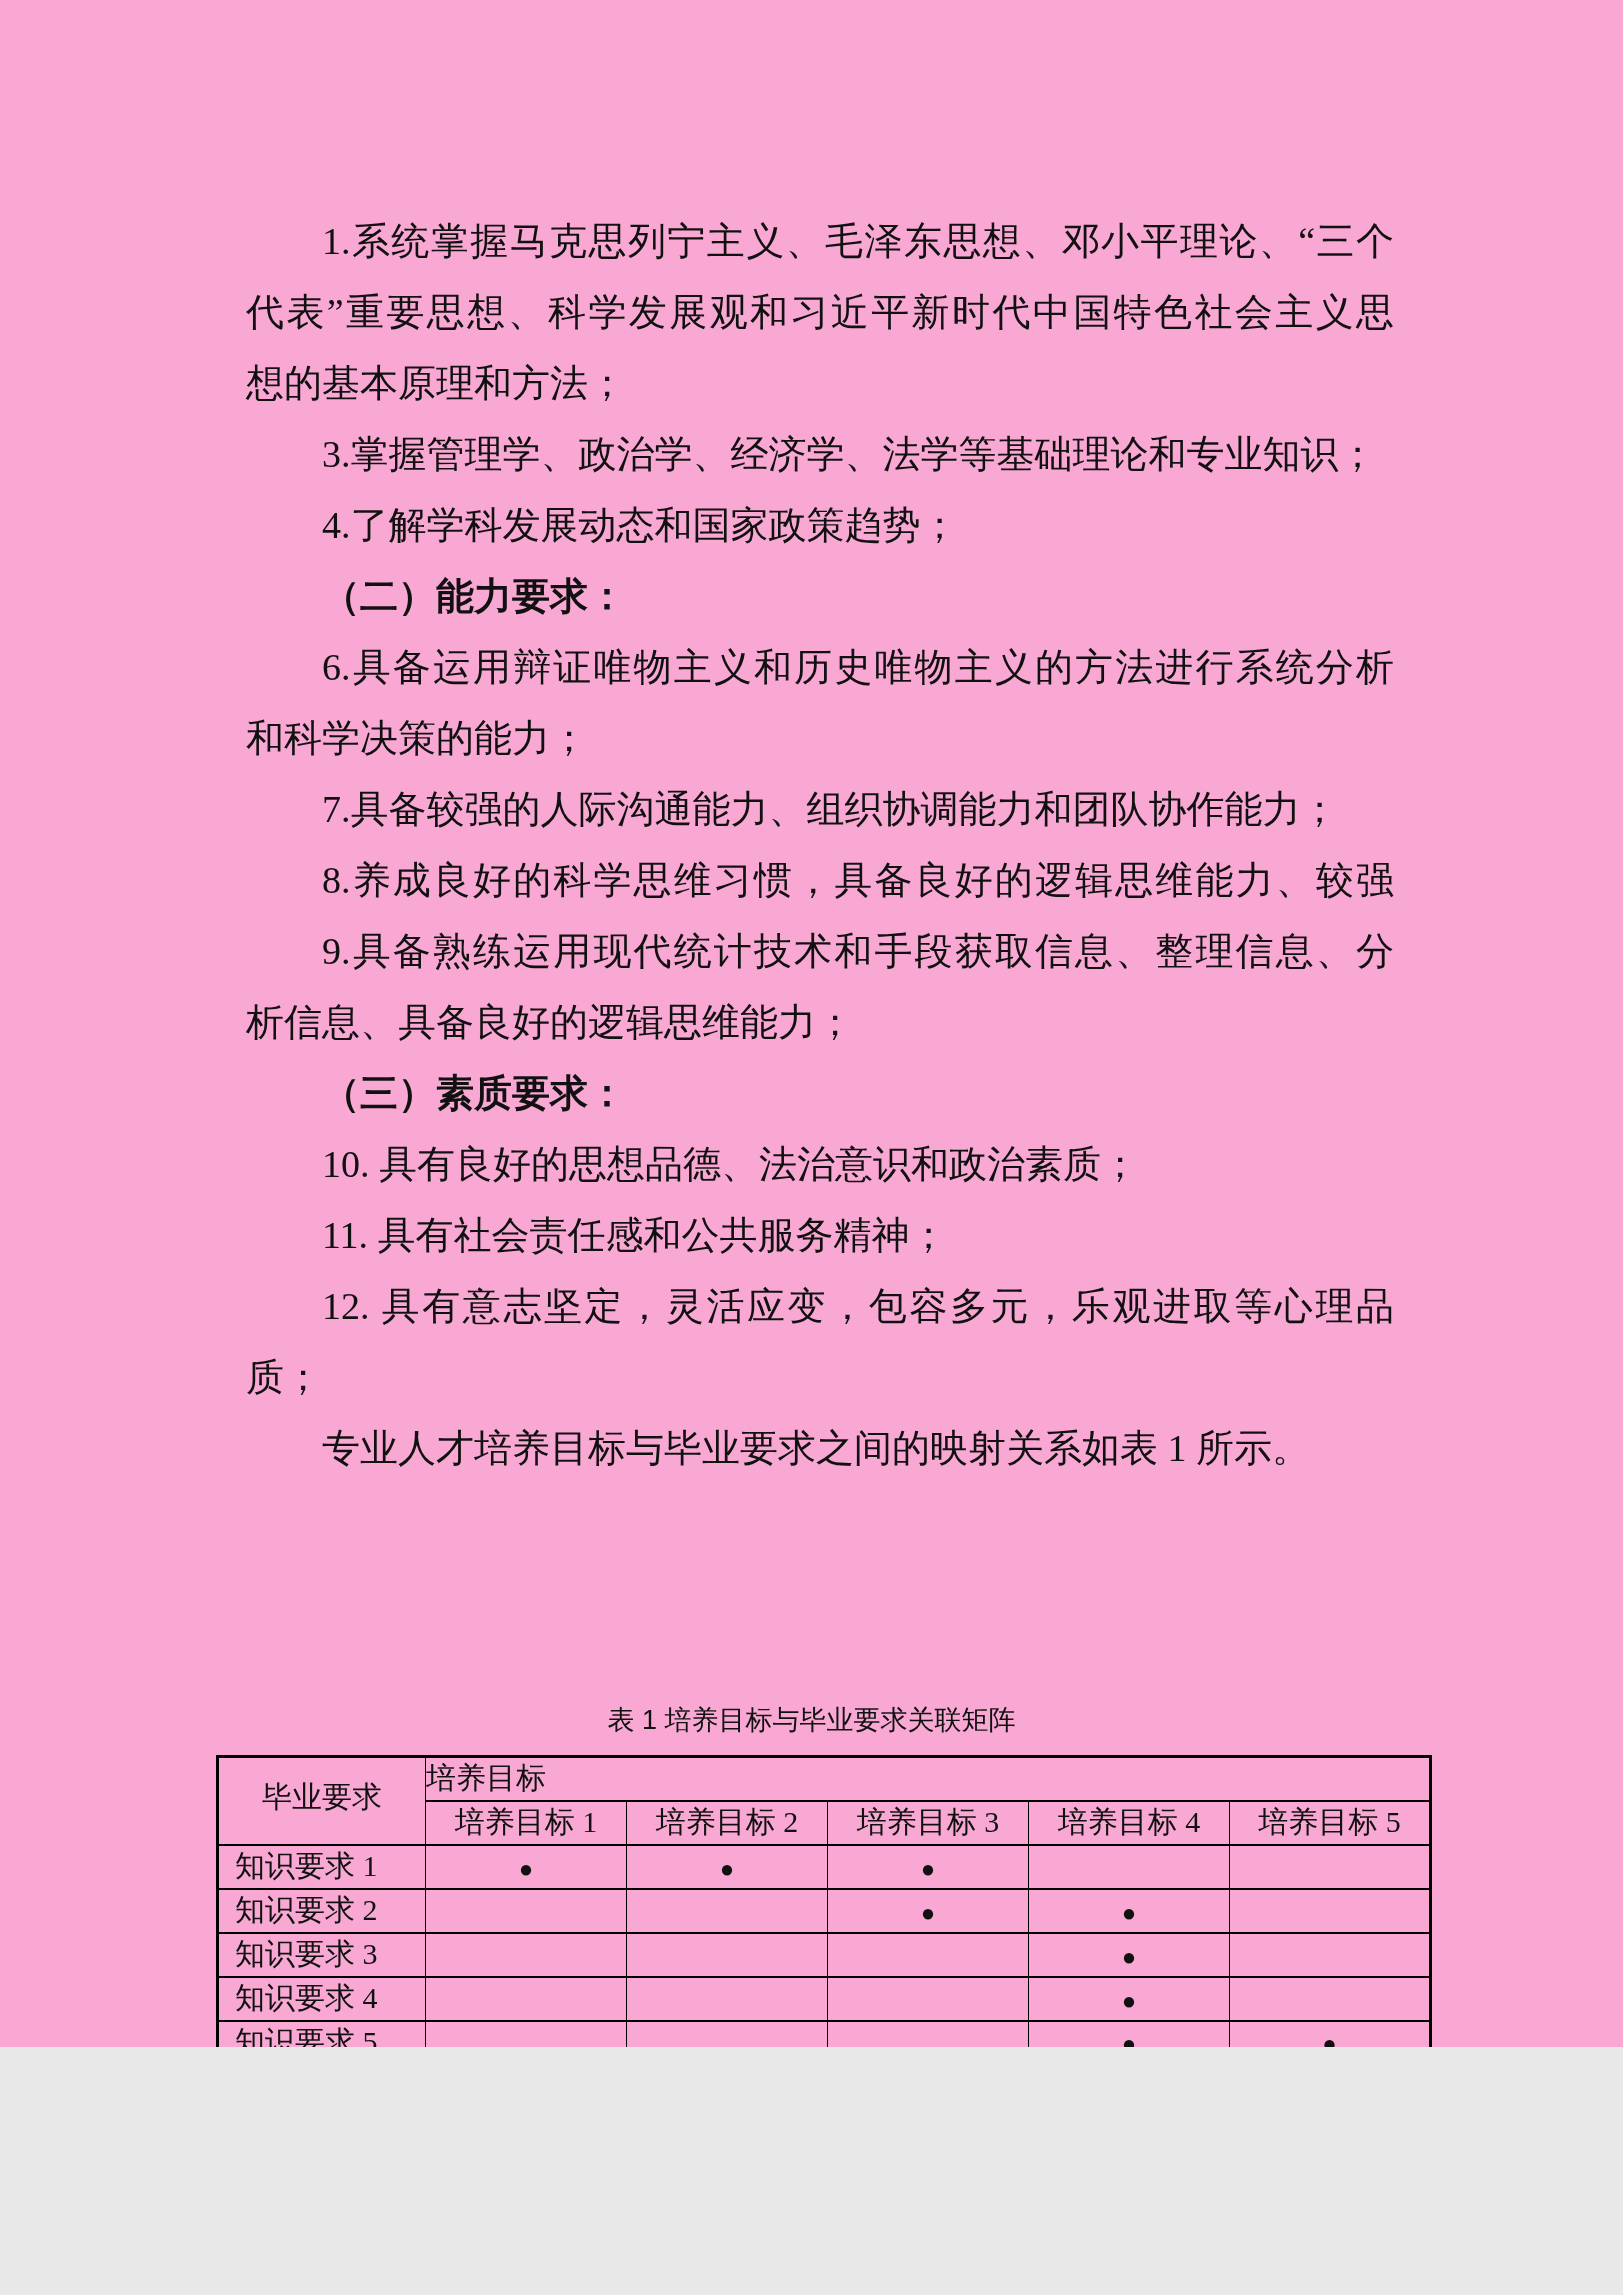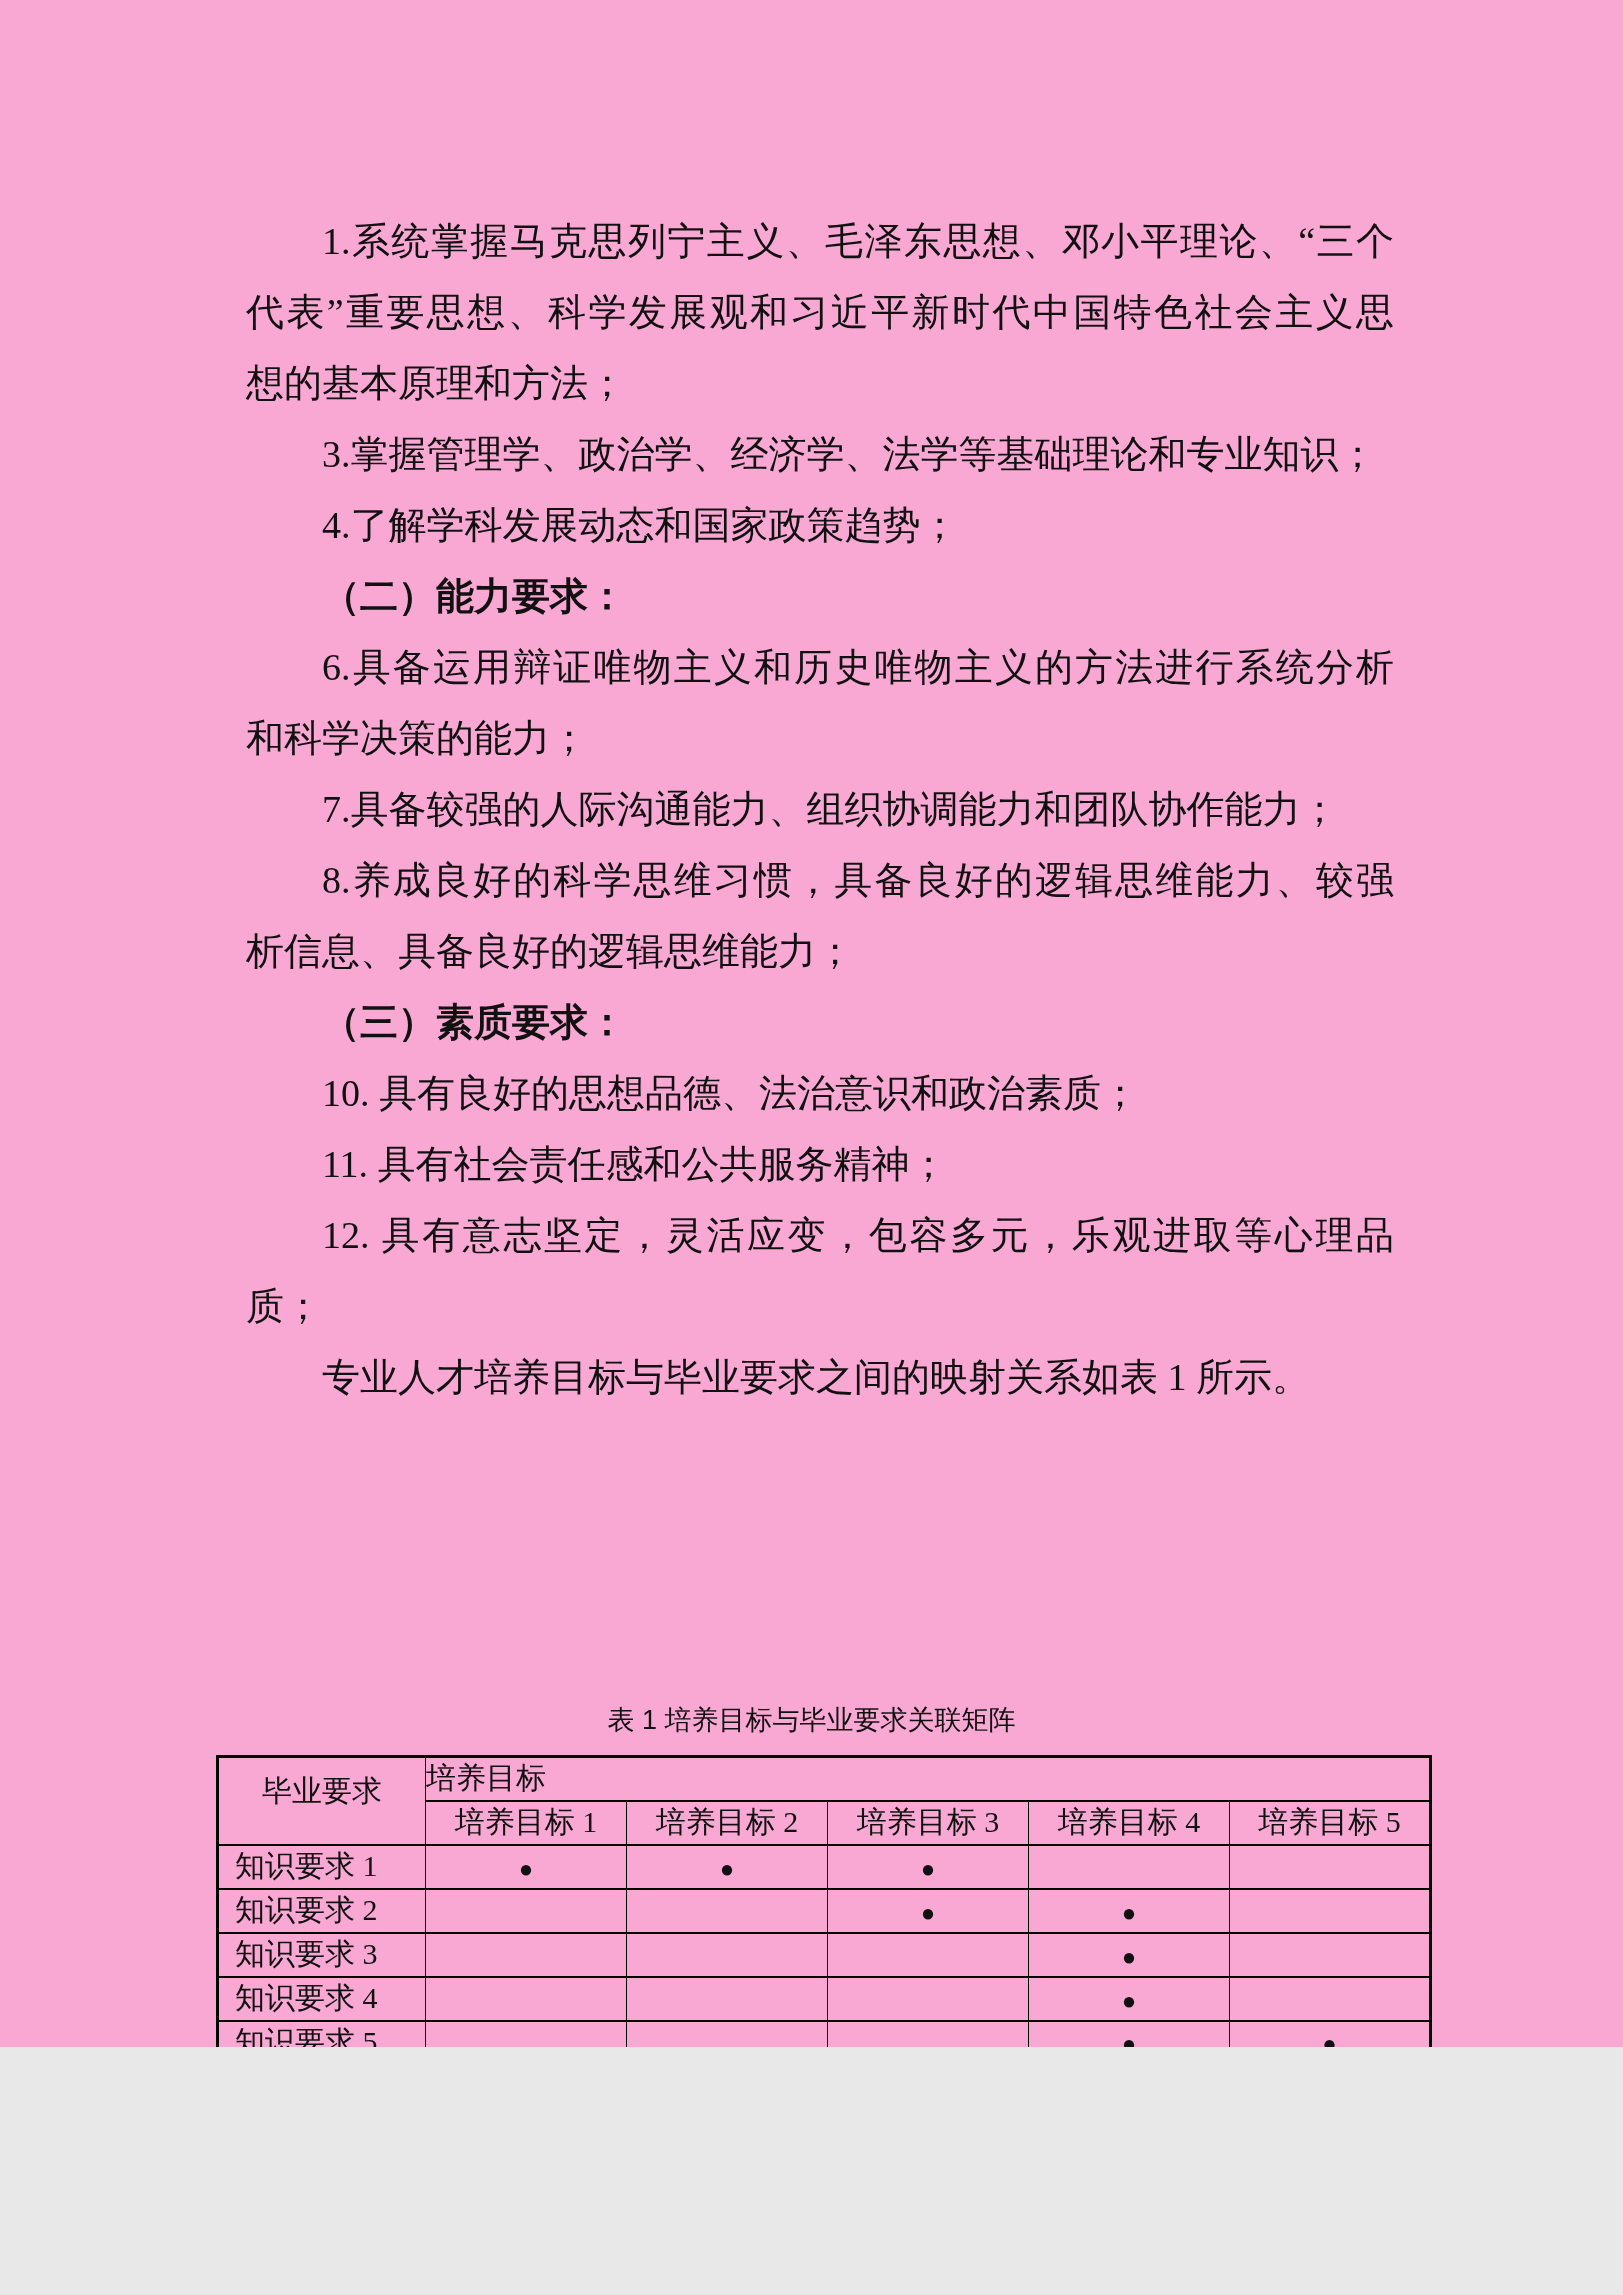--- a/index.html
+++ b/index.html
@@ -47,21 +47,21 @@
     border:1.6px solid #000;
     border-top-width:2.4px; border-bottom-width:2.4px;
     font-weight:normal;
     overflow:hidden;
   }
   tr.hdr1 { height:44px; }
   tr.hdr2 { height:44px; }
   tr.datarow { height:44px; }
   th.corner {
     vertical-align:top; text-align:center;
-    padding-top:13px;
+    padding-top:19px;
     border-bottom-width:2.4px;
   }
   th.group { text-align:left; vertical-align:middle; }
   th.colhead { text-align:center; vertical-align:middle; border-bottom-width:3.2px; }
   td.rowlabel { text-align:left; padding-left:16px; vertical-align:middle; }
   td.matrix-cell { text-align:center; vertical-align:middle; }
   .dot { font-size:24px; line-height:1; }
   .footer {
     position:absolute; top:2188px; left:0; width:1623px;
     text-align:center;
@@ -80,20 +80,21 @@
       <div class="line indent stretch">1.系统掌握马克思列宁主义、毛泽东思想、邓小平理论、“三个</div>
       <div class="line stretch">代表”重要思想、科学发展观和习近平新时代中国特色社会主义思</div>
       <div class="line">想的基本原理和方法；</div>
       <div class="line indent">3.掌握管理学、政治学、经济学、法学等基础理论和专业知识；</div>
       <div class="line indent">4.了解学科发展动态和国家政策趋势；</div>
       <div class="line indent bold">（二）能力要求：</div>
       <div class="line indent stretch">6.具备运用辩证唯物主义和历史唯物主义的方法进行系统分析</div>
       <div class="line">和科学决策的能力；</div>
       <div class="line indent">7.具备较强的人际沟通能力、组织协调能力和团队协作能力；</div>
       <div class="line indent stretch">8.养成良好的科学思维习惯，具备良好的逻辑思维能力、较强</div>
+      <div class="line indent stretch">9.具备熟练运用现代统计技术和手段获取信息、整理信息、分</div>
       <div class="line">析信息、具备良好的逻辑思维能力；</div>
       <div class="line indent bold">（三）素质要求：</div>
       <div class="line indent">10. 具有良好的思想品德、法治意识和政治素质；</div>
       <div class="line indent">11. 具有社会责任感和公共服务精神；</div>
       <div class="line indent stretch">12. 具有意志坚定，灵活应变，包容多元，乐观进取等心理品</div>
       <div class="line">质；</div>
       <div class="line indent">专业人才培养目标与毕业要求之间的映射关系如表 1 所示。</div>
     </div>
 
   <div class="table-title">表 1 培养目标与毕业要求关联矩阵</div>

